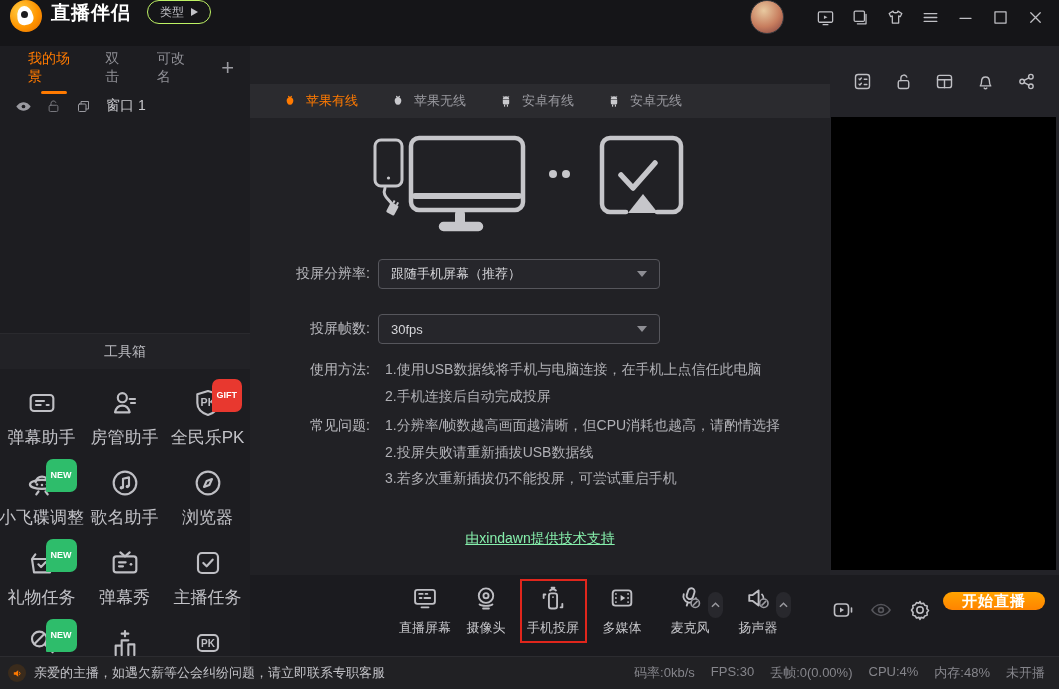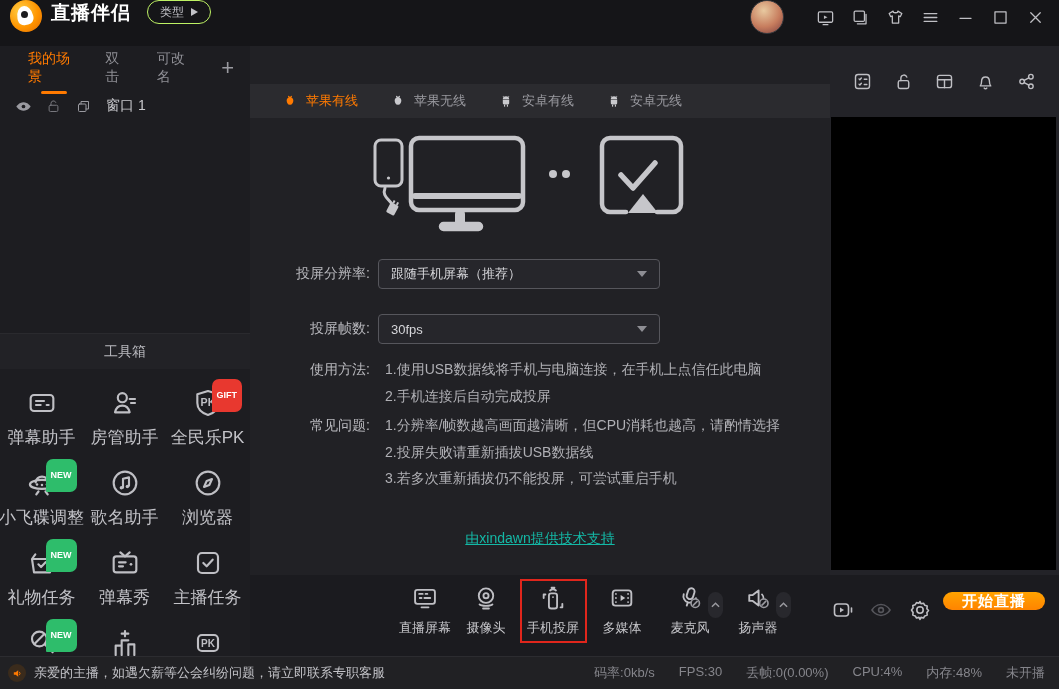--- a/index.html
+++ b/index.html
@@ -50,21 +50,21 @@
   .dlg-tab{display:flex;align-items:center;gap:8px;padding:0 12px;height:100%;cursor:pointer;font-size:13px;color:#9a9aa0}
   .dlg-tab.active{color:#ff7a00}
   .dlg-body{position:absolute;left:0;top:72px;width:100%;height:457px}
   .field-row{position:absolute;left:0;display:flex;align-items:center}
   .field-label{width:128px;text-align:right;color:#b9b9be;font-size:14px;padding-right:8px}
   .dropdown{width:282px;height:30px;border:1px solid #56565c;border-radius:4px;background:#26262b;display:flex;align-items:center;padding:0 12px;cursor:pointer}
   .dd-value{font-size:13px;color:#d5d5d9;flex:1}
   .dd-caret{width:0;height:0;border-top:6px solid #8e8e94;border-left:5px solid transparent;border-right:5px solid transparent}
   .info-label{position:absolute;left:0;width:128px;text-align:right;color:#b9b9be;font-size:14px;padding-right:8px}
   .info-line{position:absolute;left:135px;color:#b0b0b5;font-size:14px;white-space:nowrap}
-  .support{position:absolute;left:0;width:100%;text-align:center;color:#14b8a6;font-size:14px}
+  .support{position:absolute;left:0;width:100%;text-align:center;color:#86efac;font-size:14px}
   .support span{text-decoration:underline;cursor:pointer}
 
   
   .rightpanel{position:absolute;left:830px;top:46px;width:229px;height:529px;background:#232328}
   .rp-icons{position:absolute;left:0;top:24px;width:100%;display:flex;justify-content:center;gap:19px}
   .rp-ic{width:22px;height:22px;display:flex;align-items:center;justify-content:center;cursor:pointer}
   .preview{position:absolute;left:1px;top:71px;width:225px;height:453px;background:#000}
 
   
   .toolbar{position:absolute;left:250px;top:575px;width:809px;height:81px;background:#1b1b1f}
@@ -73,21 +73,21 @@
   .tbar-label{margin-top:6px;font-size:13px;color:#c6c6ca;white-space:nowrap}
   .hl-box{position:absolute;left:270px;top:4px;width:67px;height:64px;border:2px solid #e0261c;pointer-events:none}
   .caret-pill{position:absolute;top:17px;width:15px;height:26px;border-radius:8px;background:#28282d;display:flex;align-items:center;justify-content:center;cursor:pointer}
   .right-ic{position:absolute;top:22px;width:26px;height:26px;display:flex;align-items:center;justify-content:center;cursor:pointer}
   .start-btn{position:absolute;left:693px;top:17px;width:102px;height:18px;border:none;border-radius:17px;background:linear-gradient(180deg,#ffa300,#ff8400);color:#fff;font-size:15px;font-weight:bold;cursor:pointer;letter-spacing:1px}
 
   
   .statusbar{position:absolute;left:0;top:656px;width:1059px;height:33px;background:#212124;border-top:1px solid #2c2c30;display:flex;align-items:center;padding:0 14px 0 8px;font-size:13px}
   .notice-ic{width:18px;height:18px;border-radius:50%;background:#3a2b1c;display:flex;align-items:center;justify-content:center;margin-right:8px}
   .notice-txt{color:#c3c3c8}
-  .metrics{margin-left:auto;display:flex;gap:24px;color:#85858b}
+  .metrics{margin-left:auto;display:flex;gap:16px;color:#85858b}
 </style>
 </head>
 <body>
 
 <div class="titlebar">
   <div class="logo-badge"></div>
   <div class="app-title">直播伴侣</div>
   <div class="type-btn">
     <span>类型</span>
     <span class="type-caret"></span>

